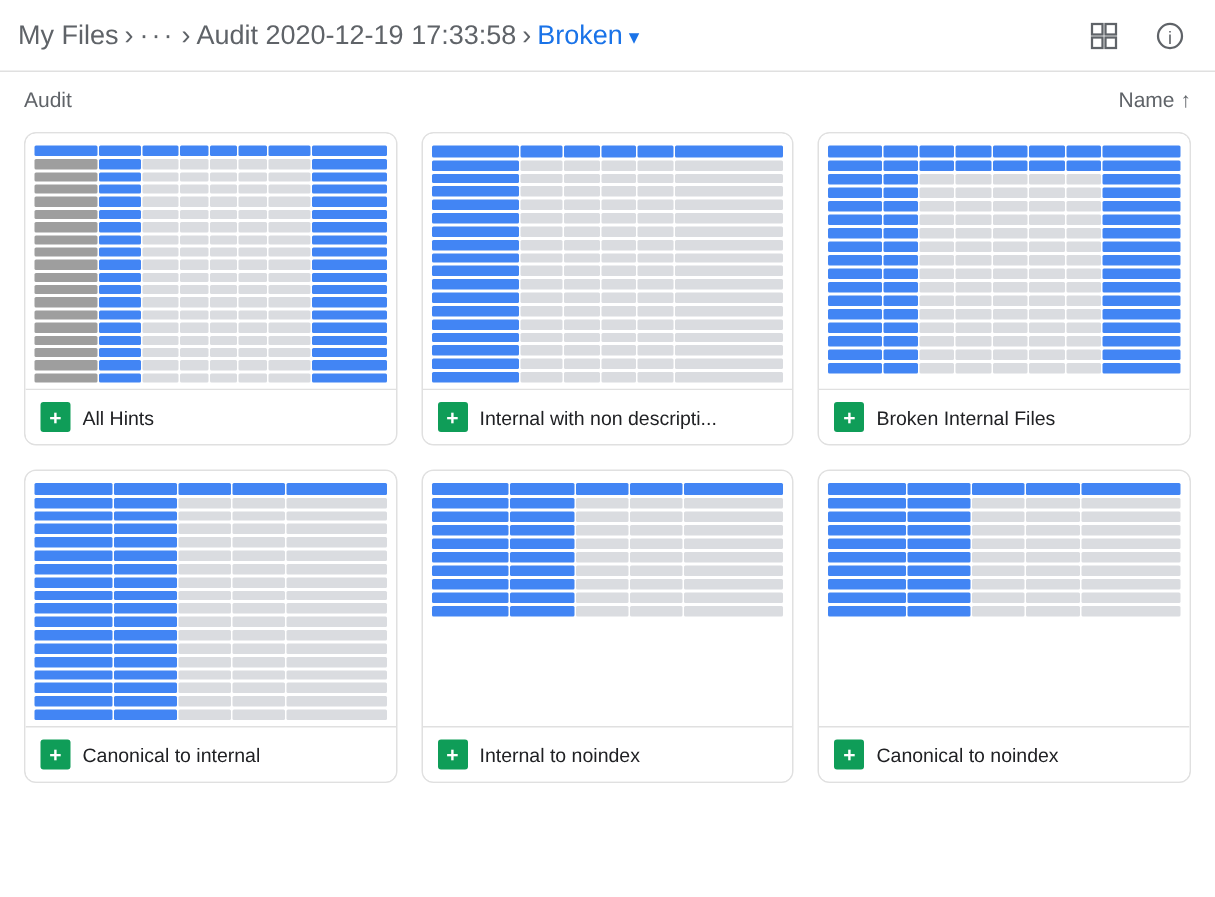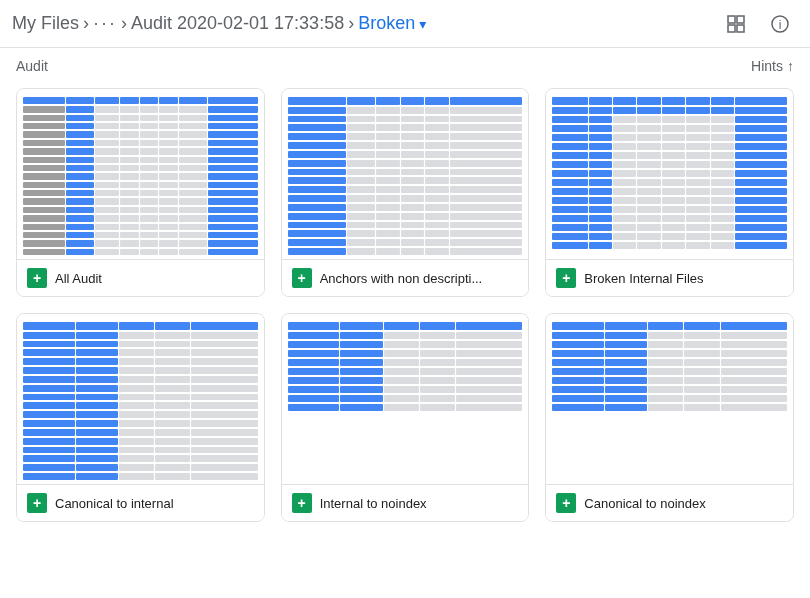--- a/index.html
+++ b/index.html
@@ -196,21 +196,21 @@
   </style>
 </head>
 <body>
 
 <header class="header">
   <nav class="breadcrumb">
     <span class="breadcrumb-item">My Files</span>
     <span class="breadcrumb-sep">›</span>
     <span class="breadcrumb-dots">···</span>
     <span class="breadcrumb-sep">›</span>
-    <span class="breadcrumb-item">Audit 2020-02-01 17:33:58</span>
+    <span class="breadcrumb-item">Audit 2020-12-19 17:33:58</span>
     <span class="breadcrumb-sep">›</span>
     <span class="hints-item">
       <span class="hints-label">Broken</span>
       <span class="dropdown-icon">▾</span>
     </span>
   </nav>
   <div class="header-actions">
     <button class="header-icon-btn">
       <svg width="20" height="20" viewBox="0 0 20 20">
         <rect x="2" y="2" width="7" height="7" fill="none" stroke="#5f6368" stroke-width="1.5"></rect>
@@ -224,21 +224,21 @@
         <circle cx="10" cy="10" r="8" fill="none" stroke="#5f6368" stroke-width="1.5"></circle>
         <text x="10" y="15" text-anchor="middle" font-size="12" fill="#5f6368" font-family="Arial">i</text>
       </svg>
     </button>
   </div>
 </header>
 
 <div class="toolbar">
   <span class="toolbar-label">Audit</span>
   <div class="sort-area">
-    <span class="sort-label">Hints</span>
+    <span class="sort-label">Name</span>
     <span class="sort-icon">↑</span>
   </div>
 </div>
 
 <div class="files-grid">
 
   <div class="file-card">
     <div class="file-thumbnail">
       <div class="thumbnail-content">
         <div class="sheet-sim">
@@ -434,21 +434,21 @@
             <div class="sheet-cell cell-gray" style="width:12%;"></div>
             <div class="sheet-cell cell-blue" style="flex:1;"></div>
           </div>
         </div>
       </div>
     </div>
     <div class="file-label-area">
       <div class="file-icon">
         <span class="file-icon-plus">+</span>
       </div>
-      <span class="file-name">All Audit</span>
+      <span class="file-name">All Hints</span>
     </div>
   </div>
 
   <div class="file-card">
     <div class="file-thumbnail">
       <div class="thumbnail-content">
         <div class="sheet-sim">
           <div class="sheet-row" style="height:8px;">
             <div class="sheet-cell cell-blue" style="width:25%;"></div>
             <div class="sheet-cell cell-blue" style="width:12%;"></div>
@@ -593,21 +593,21 @@
             <div class="sheet-cell cell-gray" style="width:10%;"></div>
             <div class="sheet-cell cell-gray" style="flex:1;"></div>
           </div>
         </div>
       </div>
     </div>
     <div class="file-label-area">
       <div class="file-icon">
         <span class="file-icon-plus">+</span>
       </div>
-      <span class="file-name">Anchors with non descripti...</span>
+      <span class="file-name">Internal with non descripti...</span>
     </div>
   </div>
 
   <div class="file-card">
     <div class="file-thumbnail">
       <div class="thumbnail-content">
         <div class="sheet-sim">
           <div class="sheet-row" style="height:8px;">
             <div class="sheet-cell cell-blue" style="width:15%;"></div>
             <div class="sheet-cell cell-blue" style="width:10%;"></div>

